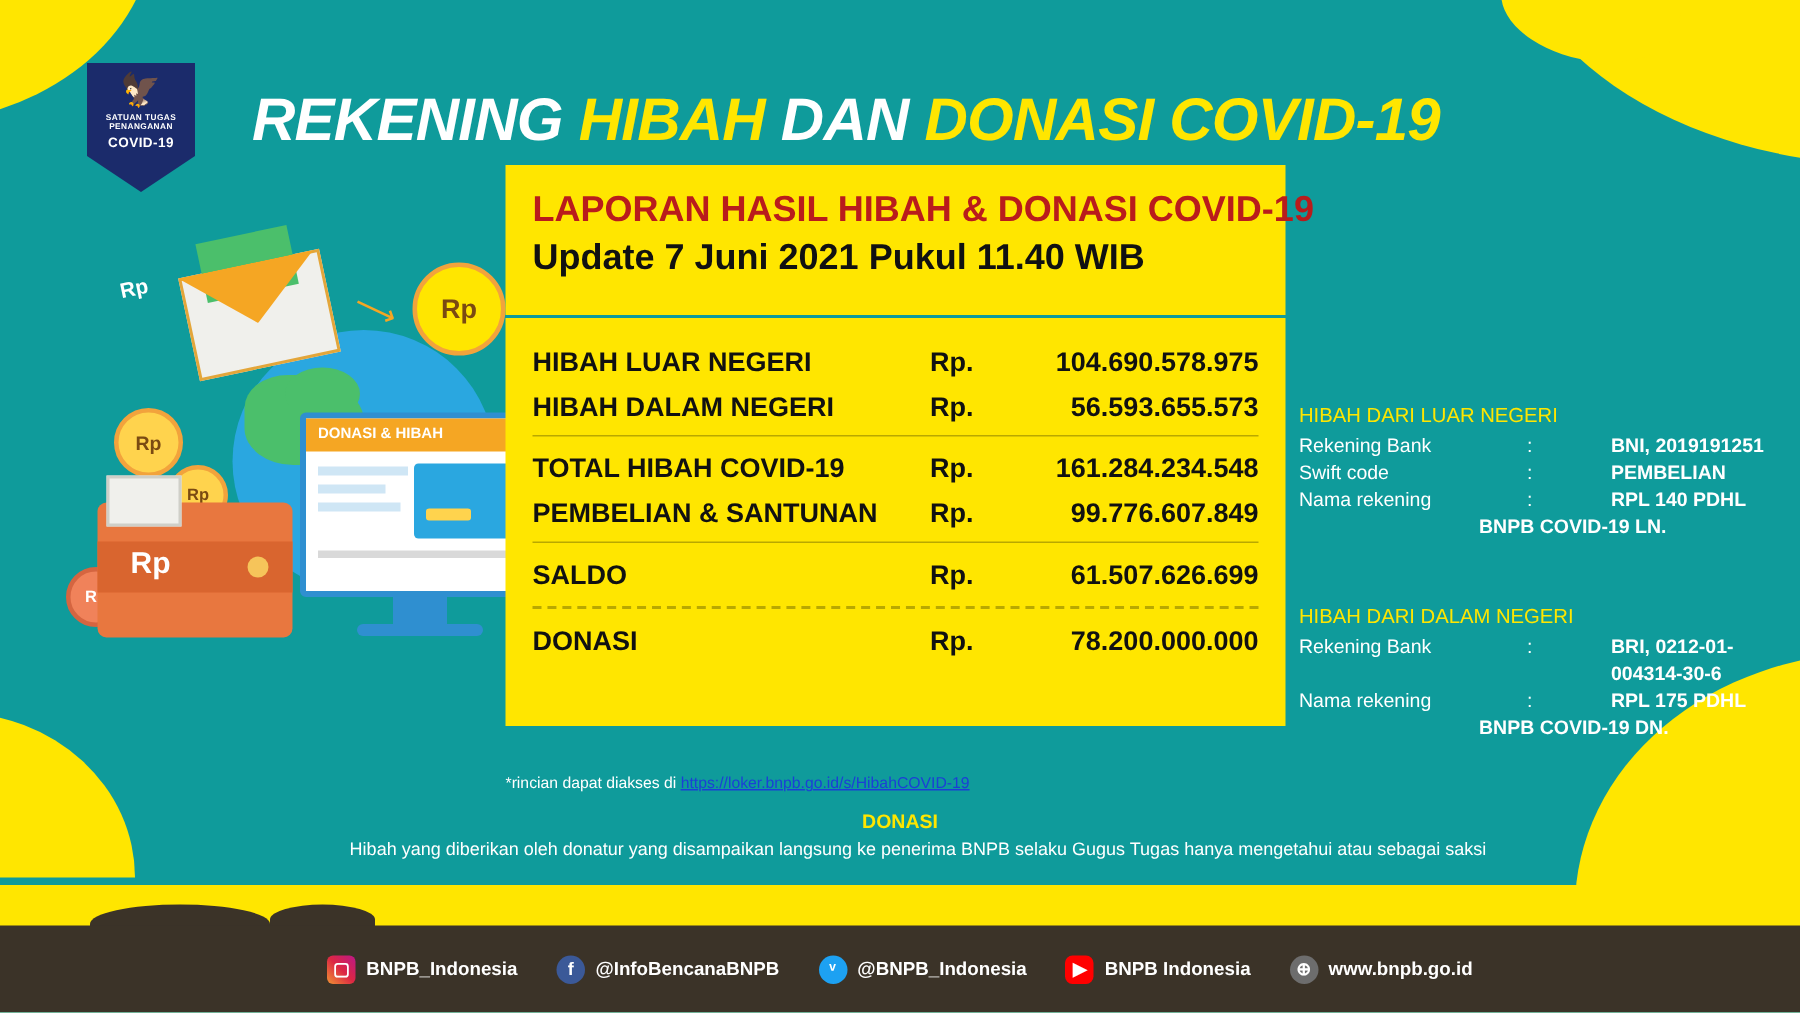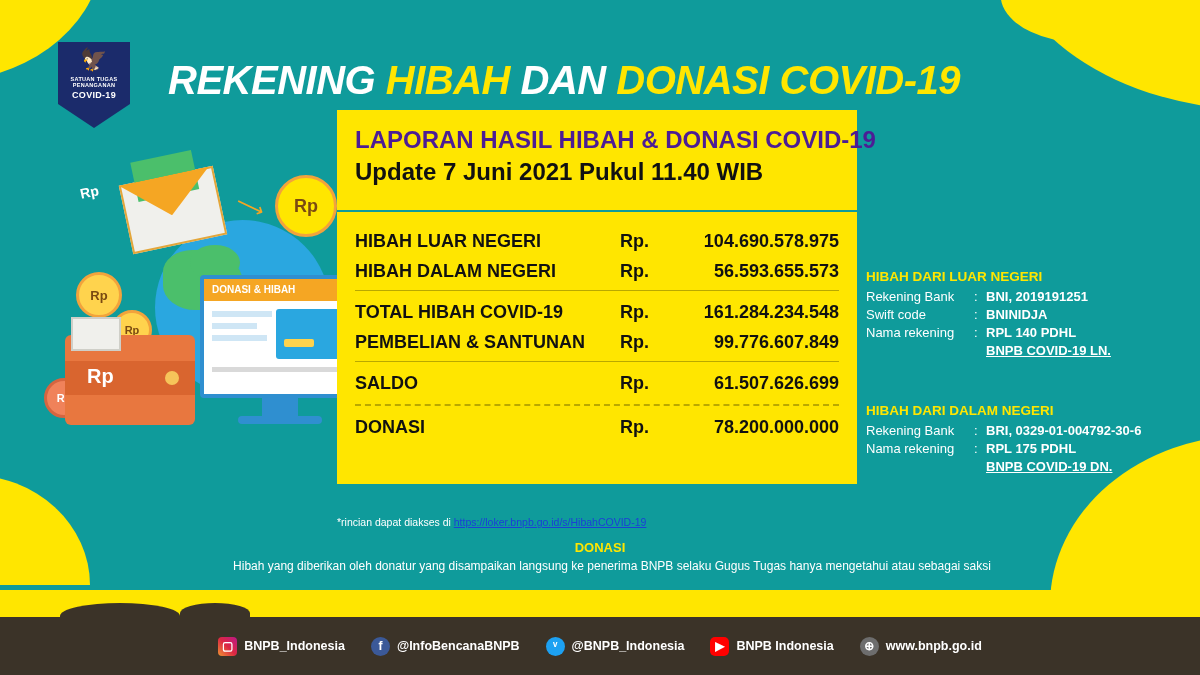--- a/index.html
+++ b/index.html
@@ -127,21 +127,21 @@
   .monitor .r4{top:88px;width:130px;height:5px;background:#d9d9d9;}
   .monitor .stand{position:absolute;left:58px;top:115px;width:36px;height:22px;background:#2f8fd0;}
   .monitor .base{position:absolute;left:34px;top:137px;width:84px;height:8px;border-radius:4px;background:#2f8fd0;}
   .arrow{position:absolute;left:196px;top:44px;color:#f5a623;font-size:20px;transform:rotate(25deg);}
   
   .card-head{
     position:absolute;left:337px;top:110px;width:520px;height:100px;
     background:#ffe600;
     padding:14px 0 0 18px;box-sizing:border-box;
   }
-  .card-head .l1{font-size:24px;font-weight:bold;color:#4c1d95;line-height:32px;white-space:nowrap;}
+  .card-head .l1{font-size:24px;font-weight:bold;color:#b91c1c;line-height:32px;white-space:nowrap;}
   .card-head .l2{font-size:24px;font-weight:bold;color:#111;line-height:32px;white-space:nowrap;}
   
   .card-body{
     position:absolute;left:337px;top:212px;width:520px;height:272px;
     background:#ffe600;padding:14px 18px 0 18px;box-sizing:border-box;
   }
   .trow{
     display:flex;align-items:center;
     font-size:18px;font-weight:bold;color:#111;
     height:30px;
@@ -156,26 +156,26 @@
     position:absolute;left:337px;top:516px;width:560px;
     font-size:10.5px;color:#ffffff;font-weight:normal;
   }
   .footnote a{color:#1b3fd6;text-decoration:underline;}
   
   .info{
     position:absolute;left:866px;width:330px;color:#ffffff;font-size:13px;line-height:18px;
   }
   .info.i1{top:268px;}
   .info.i2{top:402px;}
-  .info .head{color:#ffe600;font-weight:bold;font-size:13.5px;margin-bottom:2px;}
-  .info .line{display:flex;}
+  .info .head{color:#ffe600;font-weight:normal;font-size:13.5px;margin-bottom:2px;}
+  .info .line{display:flex;gap:44px;}
   .info .k{flex:0 0 108px;}
   .info .c{flex:0 0 12px;}
   .info .v{font-weight:bold;flex:1;}
-  .info .cont{padding-left:120px;font-weight:bold;text-decoration:underline;}
+  .info .cont{padding-left:120px;font-weight:bold;}
   
   .donasi-note{
     position:absolute;left:0;top:540px;width:1200px;text-align:center;color:#ffffff;
   }
   .donasi-note .dh{color:#ffe600;font-weight:bold;font-size:13px;margin-bottom:4px;}
   .donasi-note .dt{font-size:12px;margin-left:24px;}
   
   .footer{
     position:absolute;left:0;bottom:0;width:1200px;height:85px;background:#ffe600;
   }
@@ -299,36 +299,36 @@
   <div class="info i1">
     <div class="head">HIBAH DARI LUAR NEGERI</div>
     <div class="line">
       <div class="k">Rekening Bank</div>
       <div class="c">:</div>
       <div class="v">BNI, 2019191251</div>
     </div>
     <div class="line">
       <div class="k">Swift code</div>
       <div class="c">:</div>
-      <div class="v">BNINIDJA</div>
+      <div class="v">PEMBELIAN</div>
     </div>
     <div class="line">
       <div class="k">Nama rekening</div>
       <div class="c">:</div>
       <div class="v">RPL 140 PDHL</div>
     </div>
     <div class="cont">BNPB COVID-19 LN.</div>
   </div>
 
   <div class="info i2">
     <div class="head">HIBAH DARI DALAM NEGERI</div>
     <div class="line">
       <div class="k">Rekening Bank</div>
       <div class="c">:</div>
-      <div class="v">BRI, 0329-01-004792-30-6</div>
+      <div class="v">BRI, 0212-01-004314-30-6</div>
     </div>
     <div class="line">
       <div class="k">Nama rekening</div>
       <div class="c">:</div>
       <div class="v">RPL 175 PDHL</div>
     </div>
     <div class="cont">BNPB COVID-19 DN.</div>
   </div>
 
   <div class="donasi-note">

